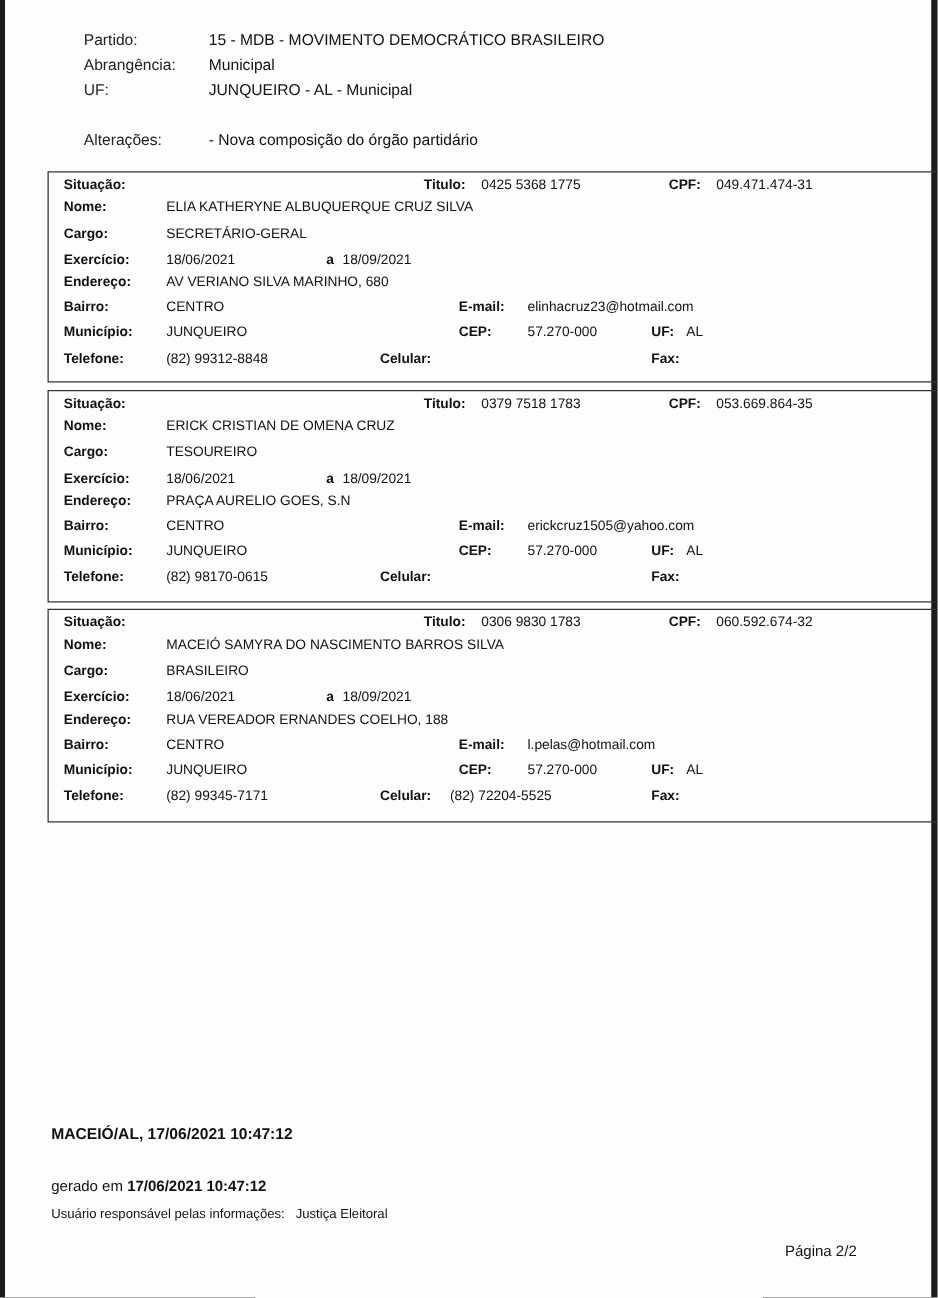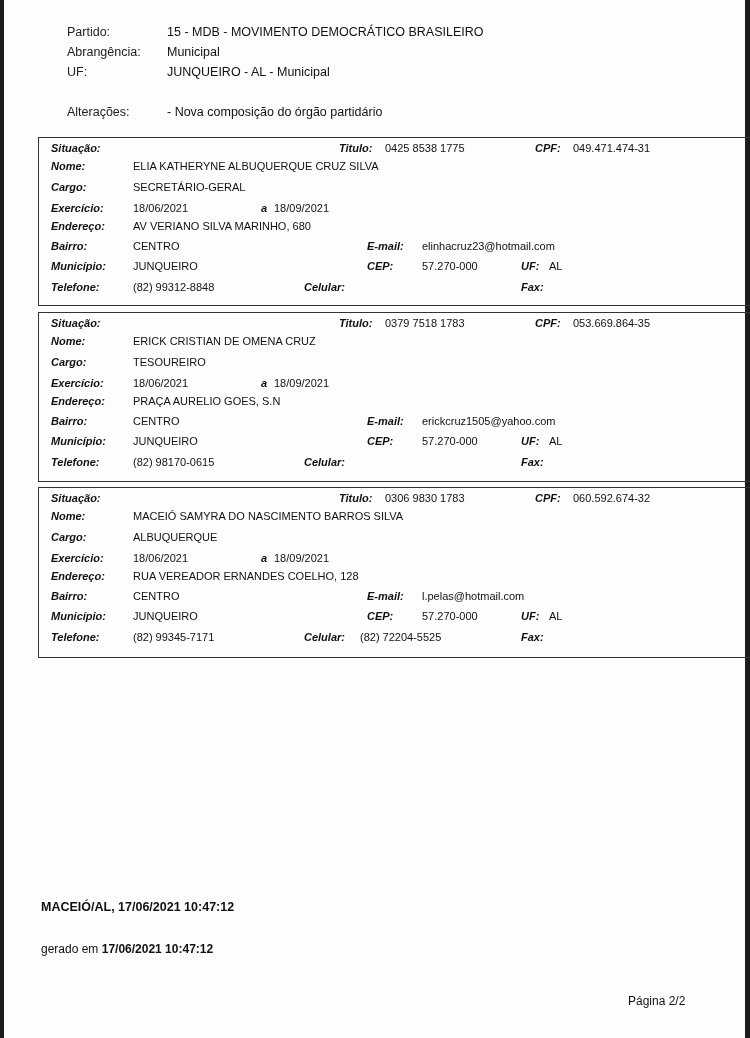--- a/index.html
+++ b/index.html
@@ -22,21 +22,21 @@
   .hdr-value { position: absolute; left: 163px; font-weight: normal; white-space: nowrap; }
 
   .card {
     position: absolute;
     left: 34px; width: 711px;
     border: 1.5px solid #333;
     box-sizing: border-box;
   }
   .card { width: 714px; }
   .f { position: absolute; font-size: 11px; white-space: nowrap; }
-  .lb { font-weight: bold; font-style: italic; }
+  .lb { font-weight: bold; }
 
   .footer-title { position: absolute; left: 37px; top: 900px; font-size: 12.5px; font-weight: bold; }
   .footer-line { position: absolute; left: 37px; font-size: 12px; white-space: nowrap; }
   .footer-line b { font-weight: bold; }
   .footer-small { position: absolute; left: 37px; top: 965px; font-size: 10.5px; white-space: nowrap; }
   .page-num { position: absolute; left: 624px; top: 994px; font-size: 12px; }
 </style>
 </head>
 <body>
 
@@ -59,21 +59,21 @@
       <span class="hdr-label">Alterações:</span>
       <span class="hdr-value">- Nova composição do órgão partidário</span>
     </div>
   </div>
 
   <div id="cards">
       <div class="card" style="top: 137px; height: 169px;">
       <span class="f lb" style="left:12px;top:4px">Situação:</span>
       <span class="f" style="left:94px;top:4px"></span>
       <span class="f lb" style="left:300px;top:4px">Titulo:</span>
-      <span class="f" style="left:346px;top:4px">0425 8538 1775</span>
+      <span class="f" style="left:346px;top:4px">0425 5368 1775</span>
       <span class="f lb" style="left:496px;top:4px">CPF:</span>
       <span class="f" style="left:534px;top:4px">049.471.474-31</span>
 
       <span class="f lb" style="left:12px;top:22px">Nome:</span>
       <span class="f" style="left:94px;top:22px">ELIA KATHERYNE ALBUQUERQUE CRUZ SILVA</span>
 
       <span class="f lb" style="left:12px;top:43px">Cargo:</span>
       <span class="f" style="left:94px;top:43px">SECRETÁRIO-GERAL</span>
 
       <span class="f lb" style="left:12px;top:64px">Exercício:</span>
@@ -149,29 +149,29 @@
       <span class="f" style="left:94px;top:4px"></span>
       <span class="f lb" style="left:300px;top:4px">Titulo:</span>
       <span class="f" style="left:346px;top:4px">0306 9830 1783</span>
       <span class="f lb" style="left:496px;top:4px">CPF:</span>
       <span class="f" style="left:534px;top:4px">060.592.674-32</span>
 
       <span class="f lb" style="left:12px;top:22px">Nome:</span>
       <span class="f" style="left:94px;top:22px">MACEIÓ SAMYRA DO NASCIMENTO BARROS SILVA</span>
 
       <span class="f lb" style="left:12px;top:43px">Cargo:</span>
-      <span class="f" style="left:94px;top:43px">ALBUQUERQUE</span>
+      <span class="f" style="left:94px;top:43px">BRASILEIRO</span>
 
       <span class="f lb" style="left:12px;top:64px">Exercício:</span>
       <span class="f" style="left:94px;top:64px">18/06/2021</span>
       <span class="f lb" style="left:222px;top:64px">a</span>
       <span class="f" style="left:235px;top:64px">18/09/2021</span>
 
       <span class="f lb" style="left:12px;top:82px">Endereço:</span>
-      <span class="f" style="left:94px;top:82px">RUA VEREADOR ERNANDES COELHO, 128</span>
+      <span class="f" style="left:94px;top:82px">RUA VEREADOR ERNANDES COELHO, 188</span>
 
       <span class="f lb" style="left:12px;top:102px">Bairro:</span>
       <span class="f" style="left:94px;top:102px">CENTRO</span>
       <span class="f lb" style="left:328px;top:102px">E-mail:</span>
       <span class="f" style="left:383px;top:102px">l.pelas@hotmail.com</span>
 
       <span class="f lb" style="left:12px;top:122px">Município:</span>
       <span class="f" style="left:94px;top:122px">JUNQUEIRO</span>
       <span class="f lb" style="left:328px;top:122px">CEP:</span>
       <span class="f" style="left:383px;top:122px">57.270-000</span>
@@ -185,14 +185,18 @@
       <span class="f lb" style="left:482px;top:143px">Fax:</span>
       <span class="f" style="left:510px;top:143px"></span>
     </div>
     </div>
 
   <div class="footer-title">MACEIÓ/AL, 17/06/2021 10:47:12</div>
   <div class="footer-line" style="top:942px">
     <span>gerado em</span>
     <b>17/06/2021 10:47:12</b>
   </div>
+  <div class="footer-small">
+    <span>Usuário responsável pelas informações:</span>&nbsp;&nbsp;
+    <span>Justiça Eleitoral</span>
+  </div>
   <div class="page-num">Página 2/2</div>
 </div>
 
 </body></html>

